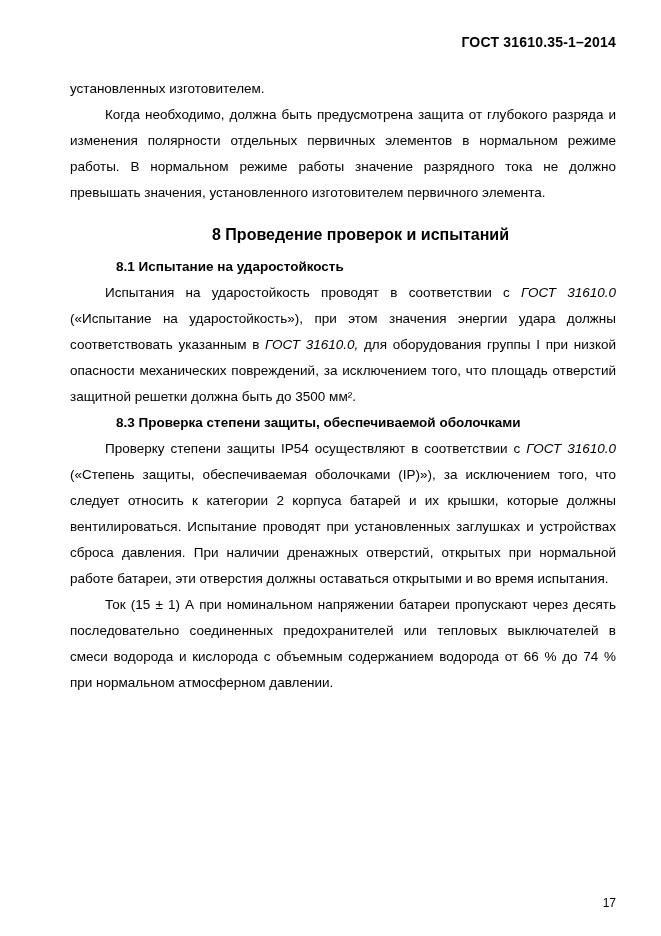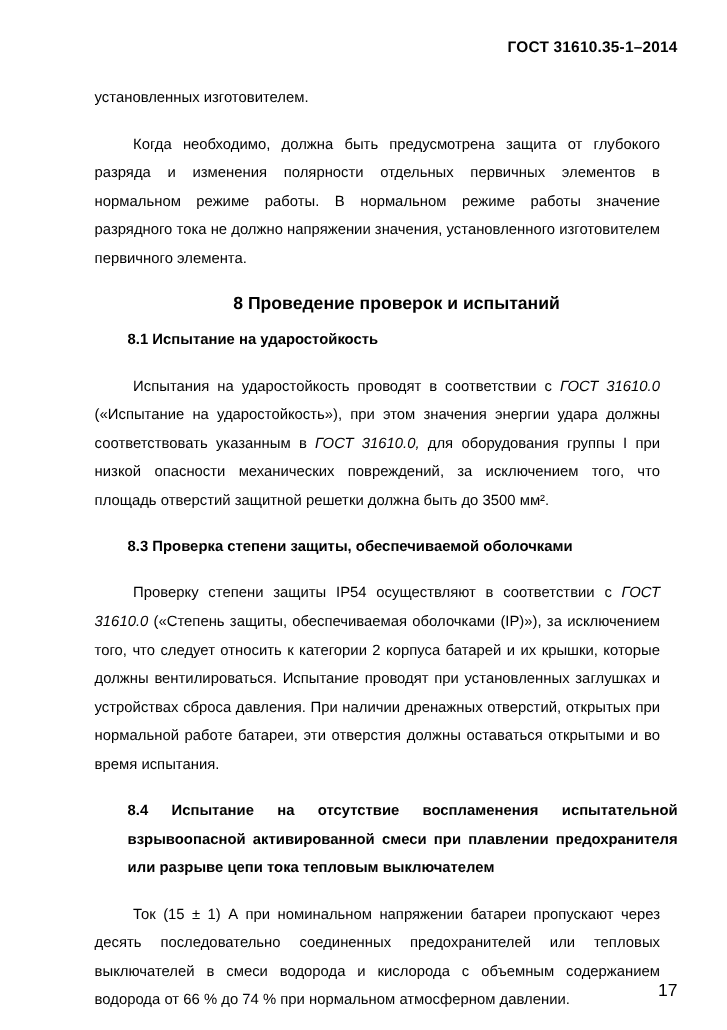--- a/index.html
+++ b/index.html
@@ -24,21 +24,21 @@
     font-weight: bold;
     margin-bottom: 26px;
     letter-spacing: 0.2px;
   }
   .doc-body {
     font-size: 13.5px;
     line-height: 26px;
     text-align: justify;
   }
   .doc-body p {
-    margin: 16px;
+    margin: 0;
     text-indent: 35px;
   }
   .doc-body p.cont {
     text-indent: 0;
   }
   .h1 {
     font-size: 16px;
     font-weight: bold;
     margin: 16px 0 6px 0;
     padding-left: 35px;
@@ -52,51 +52,50 @@
     text-align: justify;
     line-height: 26px;
   }
   .it {
     font-style: italic;
   }
   .page-number {
     position: absolute;
     right: 45px;
     bottom: 26px;
-    font-size: 16px;
+    font-size: 12px;
   }
 </style>
 </head>
 <body>
 
 <div class="page">
 
   <div class="doc-header">
     <span>ГОСТ 31610.35-1–2014</span>
   </div>
 
   <div class="doc-body">
 
     <p class="cont">установленных изготовителем.</p>
 
-    <p>Когда необходимо, должна быть предусмотрена защита от глубокого разряда и изменения полярности отдельных первичных элементов в нормальном режиме работы. В нормальном режиме работы значение разрядного тока не должно напряжении значения, установленного изготовителем первичного элемента.</p>
+    <p>Когда необходимо, должна быть предусмотрена защита от глубокого разряда и изменения полярности отдельных первичных элементов в нормальном режиме работы. В нормальном режиме работы значение разрядного тока не должно превышать значения, установленного изготовителем первичного элемента.</p>
 
     <div class="h1">8 Проведение проверок и испытаний</div>
 
     <div class="h2">8.1 Испытание на ударостойкость</div>
 
     <p><span>Испытания на ударостойкость проводят в соответствии с </span><span class="it">ГОСТ 31610.0</span><span> («Испытание на ударостойкость»), при этом значения энергии удара должны соответствовать указанным в </span><span class="it">ГОСТ 31610.0,</span><span> для оборудования группы I при низкой опасности механических повреждений, за исключением того, что площадь отверстий защитной решетки должна быть до 3500 мм².</span></p>
 
 
 
     <div class="h2">8.3 Проверка степени защиты, обеспечиваемой оболочками</div>
 
     <p><span>Проверку степени защиты IP54 осуществляют в соответствии с </span><span class="it">ГОСТ 31610.0</span><span> («Степень защиты, обеспечиваемая оболочками (IP)»), за исключением того, что следует относить к категории 2 корпуса батарей и их крышки, которые должны вентилироваться. Испытание проводят при установленных заглушках и устройствах сброса давления. При наличии дренажных отверстий, открытых при нормальной работе батареи, эти отверстия должны оставаться открытыми и во время испытания.</span></p>
 
-    <div class="h2">8.4 Испытание на отсутствие воспламенения испытательной взрывоопасной активированной смеси при плавлении предохранителя или разрыве цепи тока тепловым выключателем</div>
 
     <p>Ток (15 ± 1) А при номинальном напряжении батареи пропускают через десять последовательно соединенных предохранителей или тепловых выключателей в смеси водорода и кислорода с объемным содержанием водорода от 66 % до 74 % при нормальном атмосферном давлении.</p>
 
   </div>
 
   <div class="page-number">17</div>
 
 </div>
 
 </body></html>

